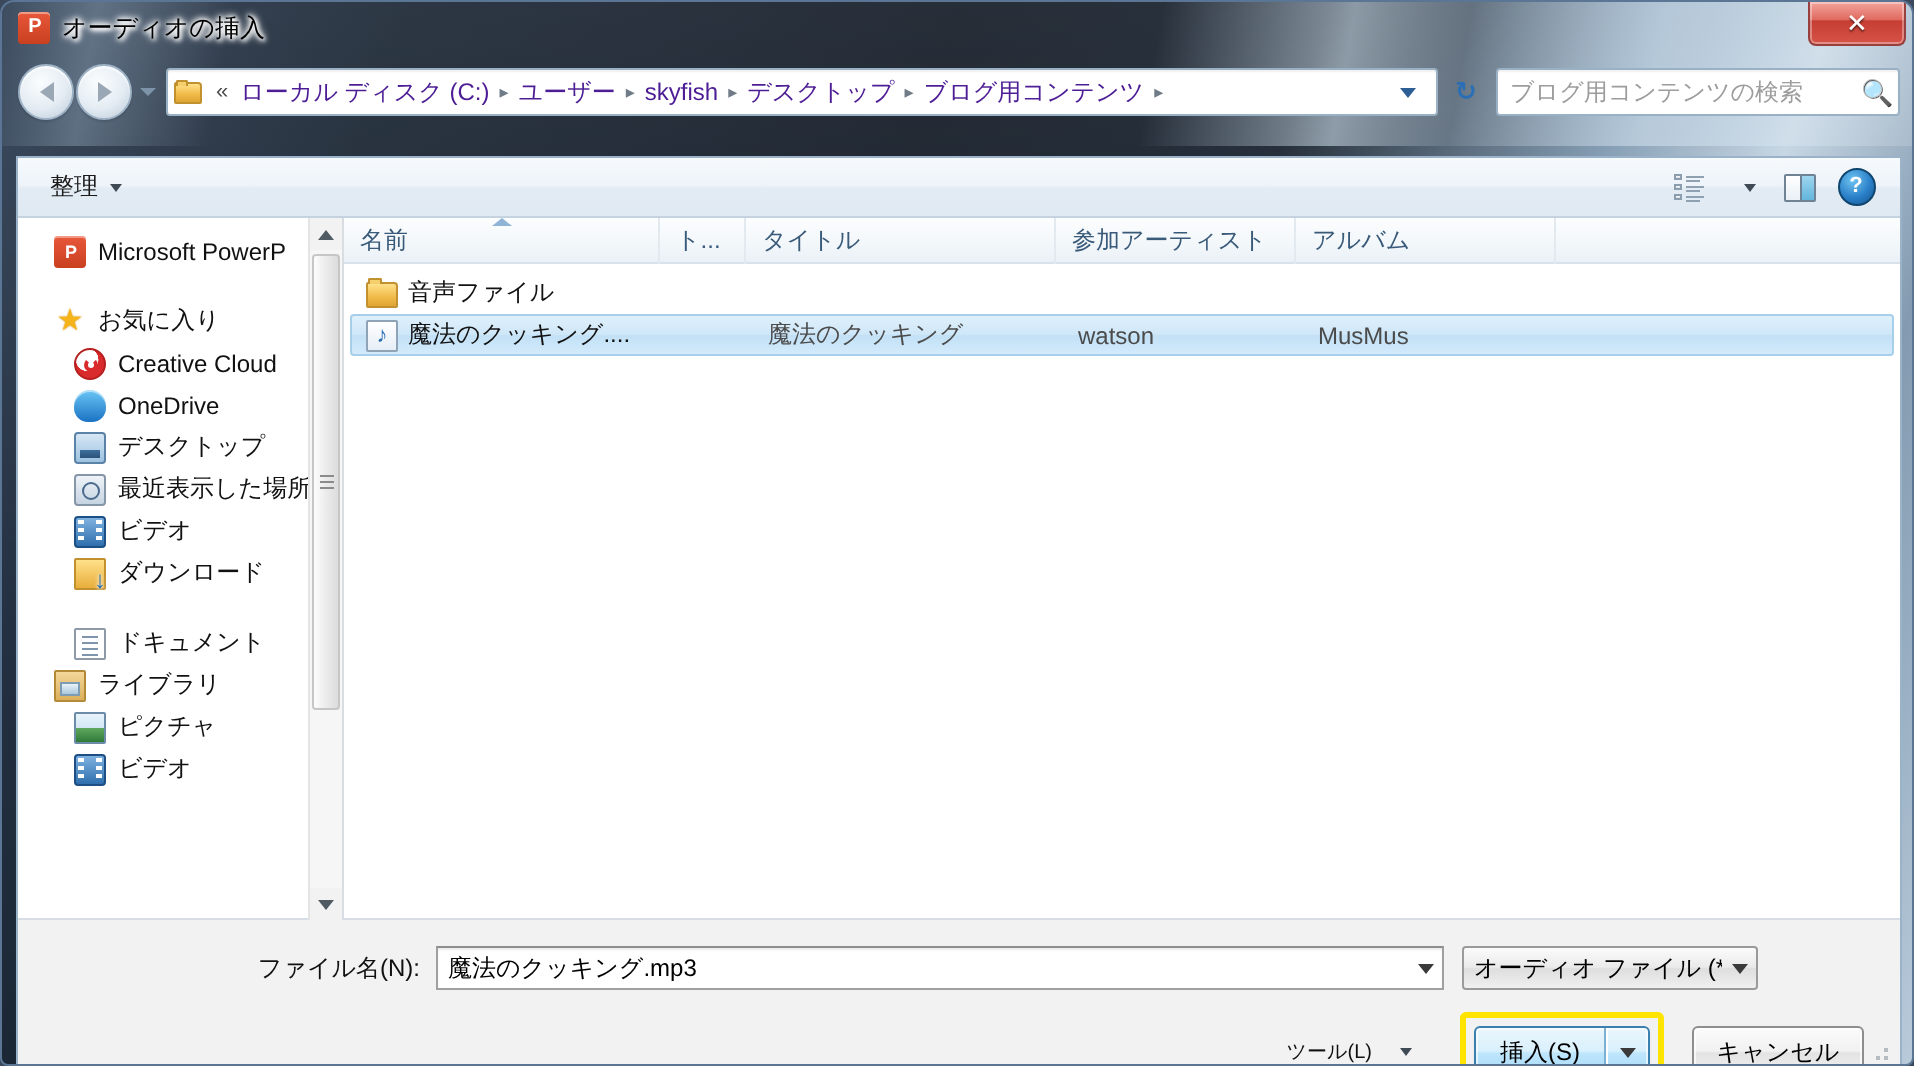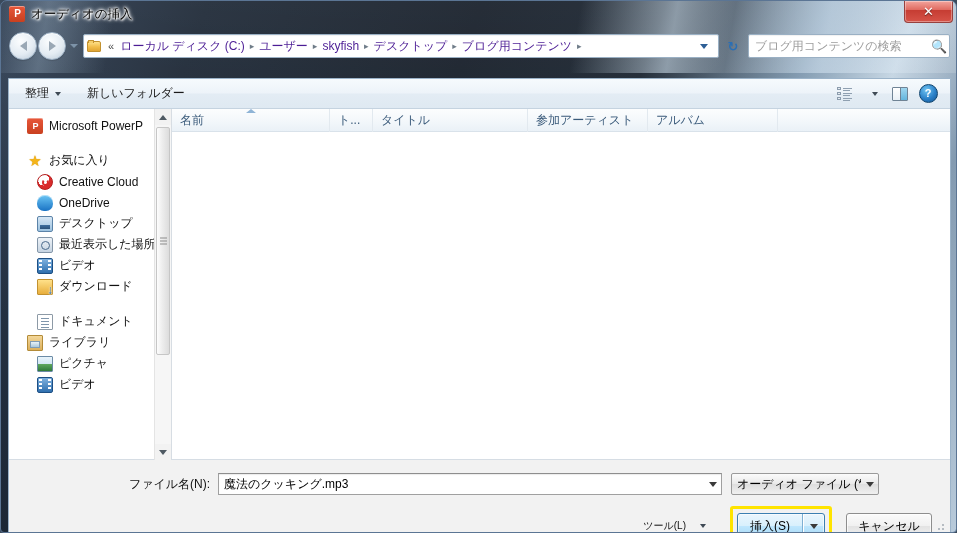--- a/index.html
+++ b/index.html
@@ -830,23 +830,20 @@
     </div>
   </div>
 
   <div class="client">
 
     <div class="cmdbar">
       <div class="cmd-item">
         <span>整理</span>
         <span class="cmd-caret"></span>
       </div>
-      <div class="cmd-item">
-        <span>新しいフォルダー</span>
-      </div>
       <div class="cmd-right">
         <div class="icon-btn">
           <span class="viewlist-ico">
             <i></i>
               <i></i>
               <i></i>
               <b></b>
               <b></b>
               <b></b>
               <b></b>
@@ -945,20 +942,43 @@
       <div class="filelist">
         <div class="col-head">
           <div class="col c-name sorted">名前</div>
           <div class="col c-track">ト...</div>
           <div class="col c-title">タイトル</div>
           <div class="col c-artist">参加アーティスト</div>
           <div class="col c-album">アルバム</div>
           <div class="col-tail"></div>
         </div>
 
+        <div class="rows">
+          <div class="row">
+            <div class="cell c-name">
+              <span class="row-ico ico-folder2"></span>
+              <span>音声ファイル</span>
+            </div>
+            <div class="cell c-track dim"></div>
+            <div class="cell c-title dim"></div>
+            <div class="cell c-artist dim"></div>
+            <div class="cell c-album dim"></div>
+          </div>
+
+          <div class="row selected">
+            <div class="cell c-name">
+              <span class="row-ico ico-music">♪</span>
+              <span>魔法のクッキング....</span>
+            </div>
+            <div class="cell c-track dim"></div>
+            <div class="cell c-title dim">魔法のクッキング</div>
+            <div class="cell c-artist dim">watson</div>
+            <div class="cell c-album dim">MusMus</div>
+          </div>
+        </div>
       </div>
     </div>
 
     <div class="footer">
 
       <div class="form-row row-filename">
         <div class="form-label">ファイル名(N):</div>
         <div class="text-input">
           <input type="text" value="魔法のクッキング.mp3" style="">
           <span class="combo-caret">

